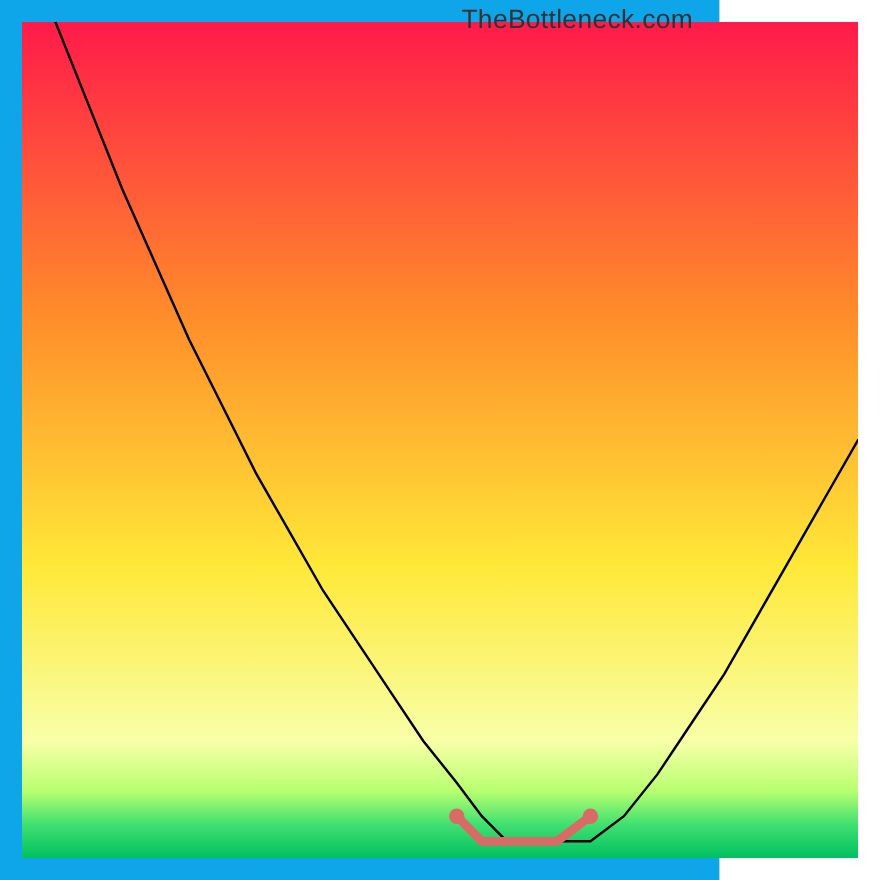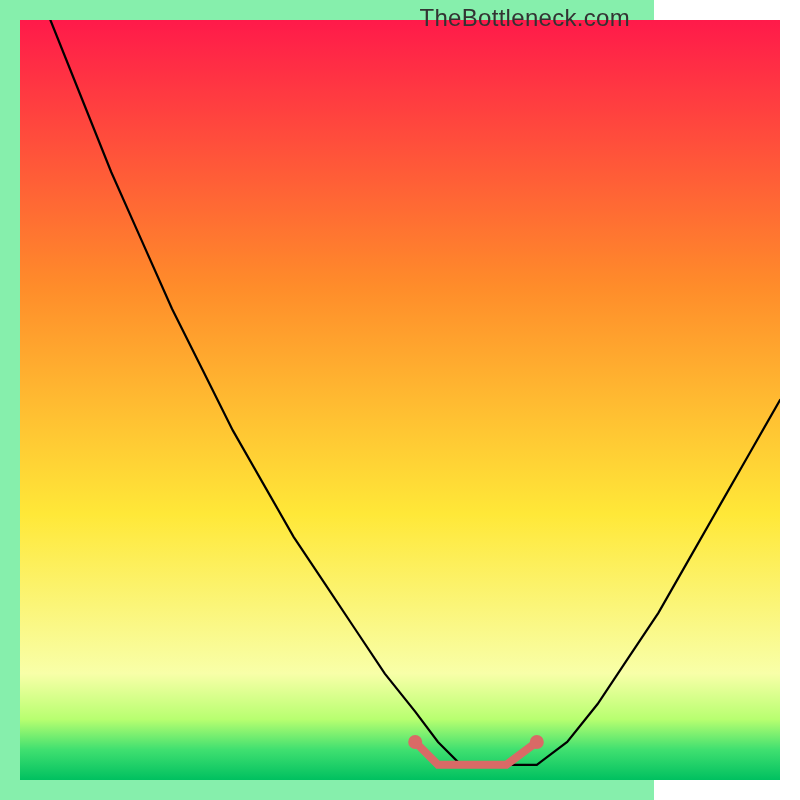--- a/index.html
+++ b/index.html
@@ -6,21 +6,21 @@
     margin: 0;
     padding: 0;
     width: 800px;
     height: 800px;
     overflow: hidden;
     font-family: Arial, Helvetica, sans-serif;
   }
   .frame {
     width: 654px;
     height: 800px;
-    background: #86efac;
+    background: #0ea5e9;
     position: relative;
   }
   .plot {
     position: absolute;
     left: 20px;
     top: 20px;
     width: 760px;
     height: 760px;
     overflow: hidden;
   }

